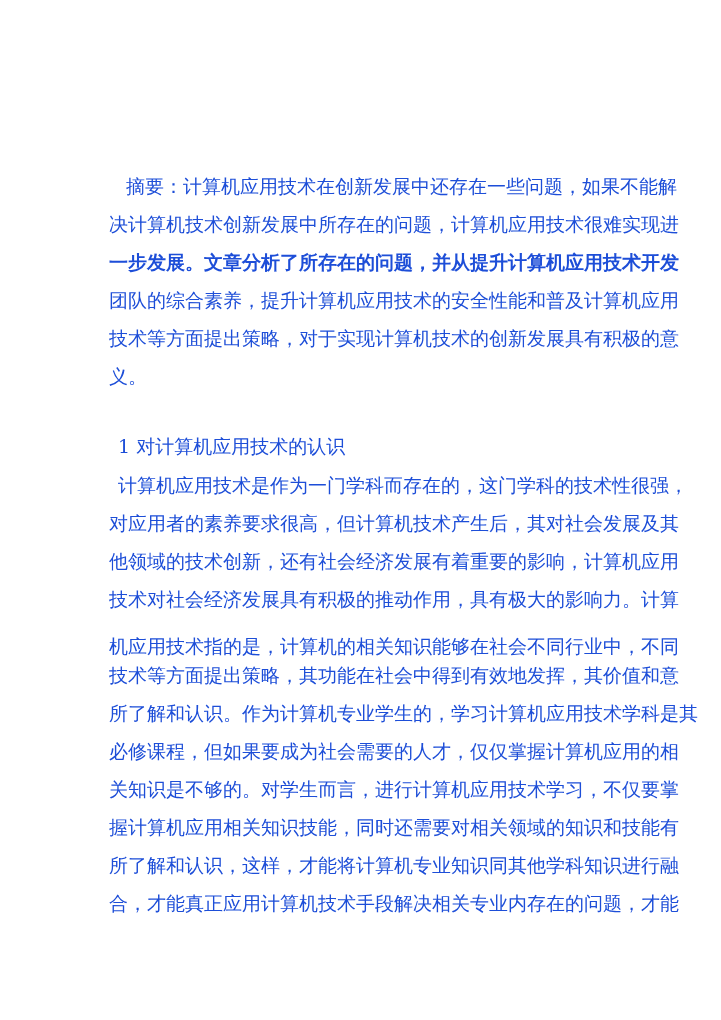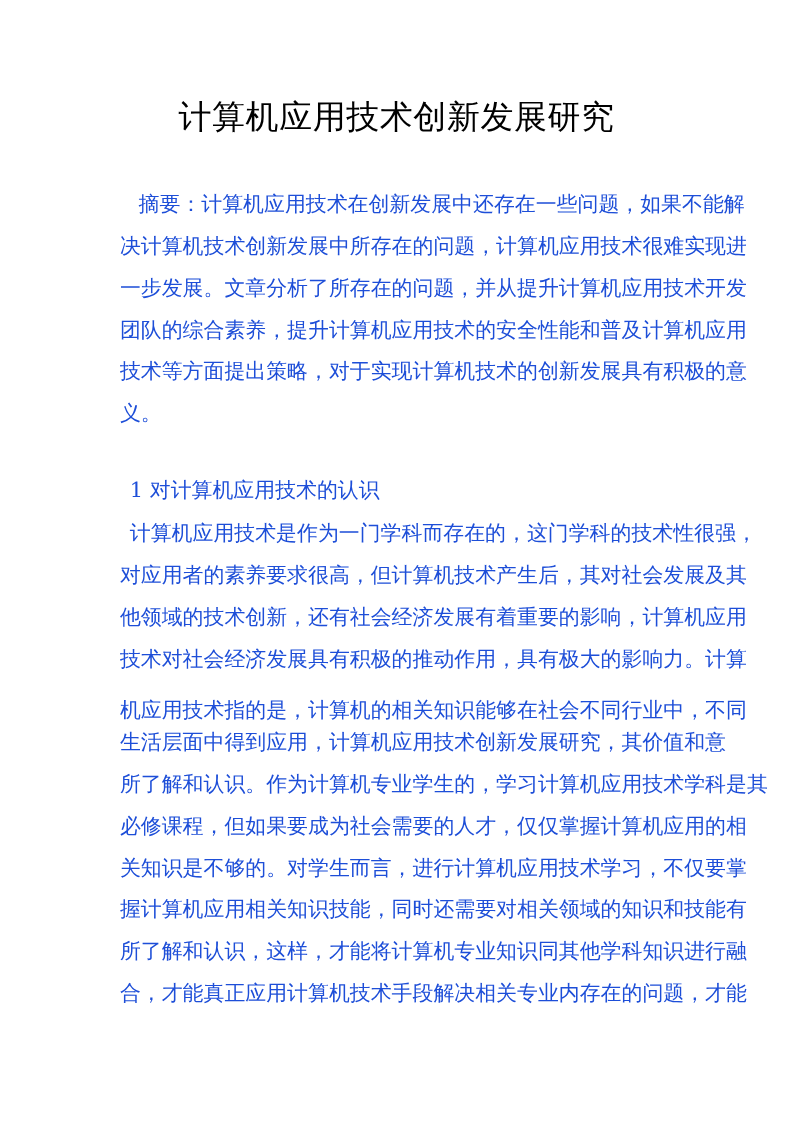--- a/index.html
+++ b/index.html
@@ -50,41 +50,40 @@
     }
     .line.short {
       text-align-last: left;
     }
   </style>
 </head>
 <body>
 
 <div class="page">
 
-  <div class="title">计算机应用技术创新发展研究</div>
 
   <div>
     <div class="line" style="top:174px; left:126px; width:488px;">摘要：计算机应用技术在创新发展中还存在一些问题，如果不能解</div>
     <div class="line" style="top:212px;">决计算机技术创新发展中所存在的问题，计算机应用技术很难实现进</div>
-    <div class="line" style="top:250px;">一步发展。文章分析了所存在的问题，并从提升计算机应用技术开发</div>
+    <div class="line" style="top:250px;font-weight:bold;">一步发展。文章分析了所存在的问题，并从提升计算机应用技术开发</div>
     <div class="line" style="top:288px;">团队的综合素养，提升计算机应用技术的安全性能和普及计算机应用</div>
     <div class="line" style="top:326px;">技术等方面提出策略，对于实现计算机技术的创新发展具有积极的意</div>
     <div class="line last" style="top:364px;">义。</div>
   </div>
 
 
   <div class="line short" style="top:434px; left:118px;">1 对计算机应用技术的认识</div>
 
   <div>
     <div class="line" style="top:473px; left:118px; width:496px;">计算机应用技术是作为一门学科而存在的，这门学科的技术性很强，</div>
     <div class="line" style="top:511px;">对应用者的素养要求很高，但计算机技术产生后，其对社会发展及其</div>
     <div class="line" style="top:549px;">他领域的技术创新，还有社会经济发展有着重要的影响，计算机应用</div>
     <div class="line" style="top:587px;">技术对社会经济发展具有积极的推动作用，具有极大的影响力。计算</div>
     <div class="line" style="top:634px;">机应用技术指的是，计算机的相关知识能够在社会不同行业中，不同</div>
-    <div class="line" style="top:663px;">生活层面中得到应用，计算机应用技术创新发展研究，其价值和意</div>
+    <div class="line" style="top:663px;">技术等方面提出策略，其功能在社会中得到有效地发挥，其价值和意</div>
     <div class="line" style="top:701px;">所了解和认识。作为计算机专业学生的，学习计算机应用技术学科是其</div>
     <div class="line" style="top:739px;">必修课程，但如果要成为社会需要的人才，仅仅掌握计算机应用的相</div>
     <div class="line" style="top:777px;">关知识是不够的。对学生而言，进行计算机应用技术学习，不仅要掌</div>
     <div class="line" style="top:815px;">握计算机应用相关知识技能，同时还需要对相关领域的知识和技能有</div>
     <div class="line" style="top:853px;">所了解和认识，这样，才能将计算机专业知识同其他学科知识进行融</div>
     <div class="line" style="top:891px;">合，才能真正应用计算机技术手段解决相关专业内存在的问题，才能</div>
   </div>
 
 </div>
 

